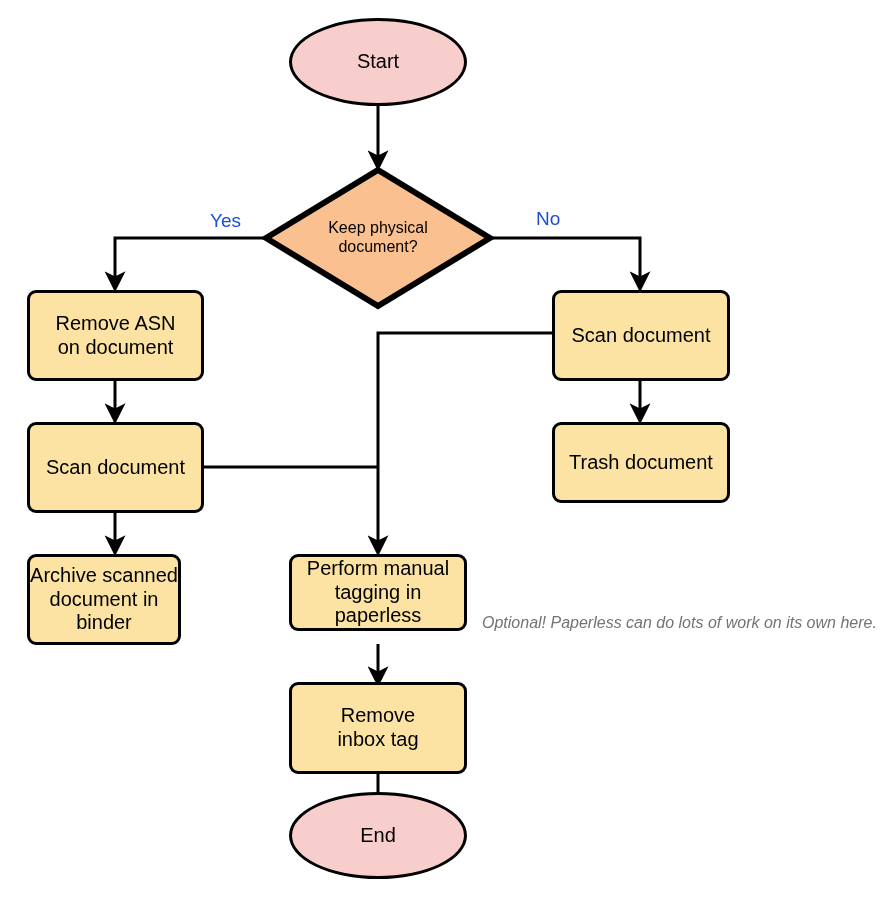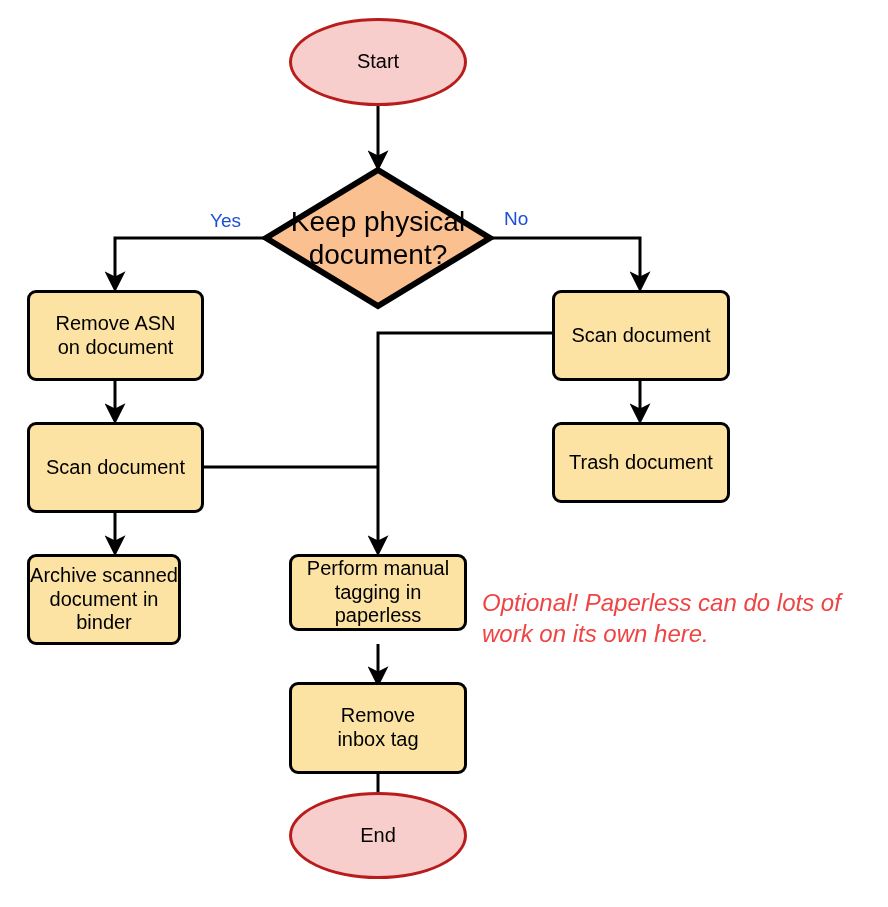--- a/index.html
+++ b/index.html
@@ -31,35 +31,35 @@
     display: flex;
     align-items: center;
     justify-content: center;
     text-align: center;
     color: #000000;
     line-height: 1.18;
     white-space: pre-line;
     z-index: 5;
   }
   .node-terminal {
-    border: 3px solid #b91c1c;
+    border: 3px solid #000000;
     border-radius: 50%;
     background: #f8cecc;
     font-size: 20px;
   }
   .node-process {
     border: 3px solid #000000;
     border-radius: 9px;
     background: #fce3a4;
     font-size: 20px;
   }
   .node-decision {
     background: transparent;
     border: none;
-    font-size: 28px;
+    font-size: 16px;
   }
   .decision-shape {
     position: absolute;
     left: 0;
     top: 0;
     width: 100%;
     height: 100%;
   }
   .decision-label {
     position: relative;
@@ -67,25 +67,26 @@
   }
   .edge-label {
     position: absolute;
     font-size: 19px;
     color: #1d4ed8;
     z-index: 6;
     white-space: nowrap;
   }
   .note {
     position: absolute;
-    font-size: 24px;
+    font-size: 16px;
     font-style: italic;
-    color: #ef4444;
+    color: #737373;
     line-height: 1.28;
     z-index: 6;
+    margin-top: 25px;
   }
 </style>
 </head>
 <body>
 
 <div id="flowchart-canvas">
 
   <svg id="edges-layer" viewBox="0 0 888 907" width="888" height="907" xmlns="http://www.w3.org/2000/svg">
     <defs>
       <marker id="arrow" viewBox="0 0 12 12" refX="9" refY="6" markerWidth="7" markerHeight="7" orient="auto-start-reverse">
@@ -121,21 +122,21 @@
   <div class="node node-decision" style="left:262px; top:166px; width:232px; height:144px;">
     <svg class="decision-shape" viewBox="0 0 232 144" preserveAspectRatio="none" xmlns="http://www.w3.org/2000/svg">
       <polygon points="116,4 228,72 116,140 4,72" fill="#fac090" stroke="#000000" stroke-width="6"></polygon>
     </svg>
     <span class="decision-label">Keep physical
 document?</span>
   </div>
 
   <div class="edge-label" style="left:210px; top:210px;">Yes</div>
 
-  <div class="edge-label" style="left:504px; top:208px;">No</div>
+  <div class="edge-label" style="left:536px; top:208px;">No</div>
 
   <div class="node node-process" style="left:27px; top:290px; width:177px; height:91px;">
     <span>Remove ASN
 on document</span>
   </div>
 
   <div class="node node-process" style="left:27px; top:422px; width:177px; height:91px;">
     <span>Scan document</span>
   </div>
 

